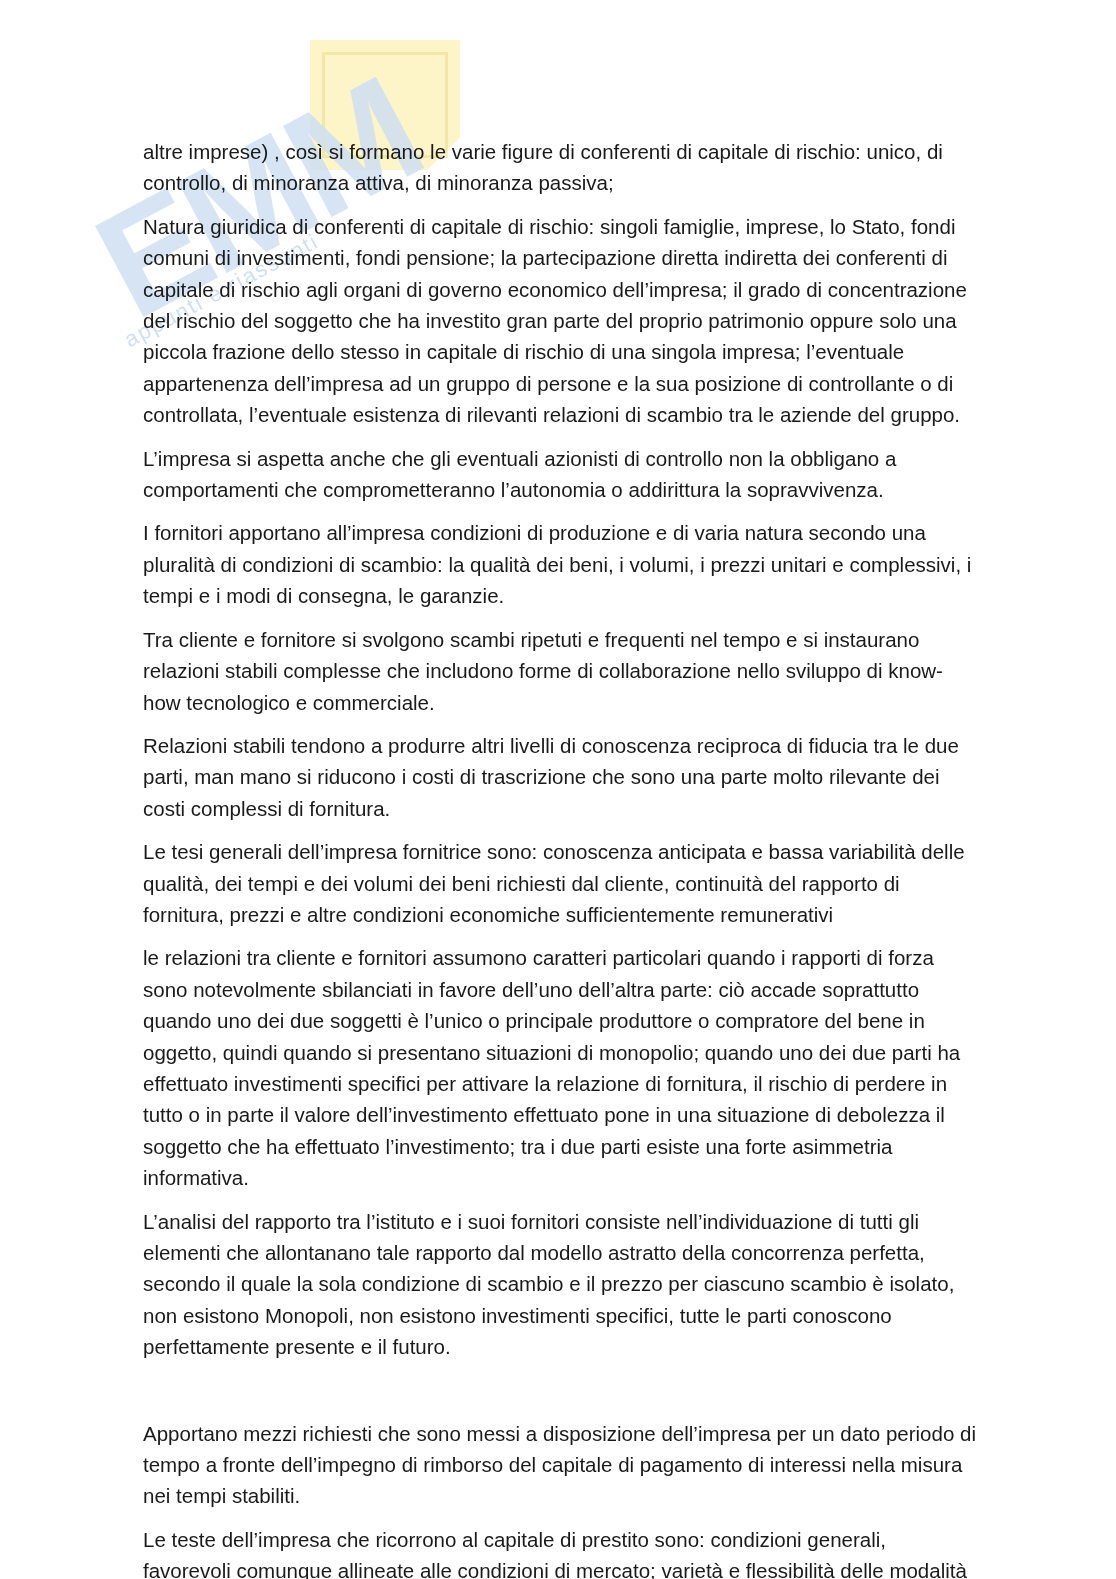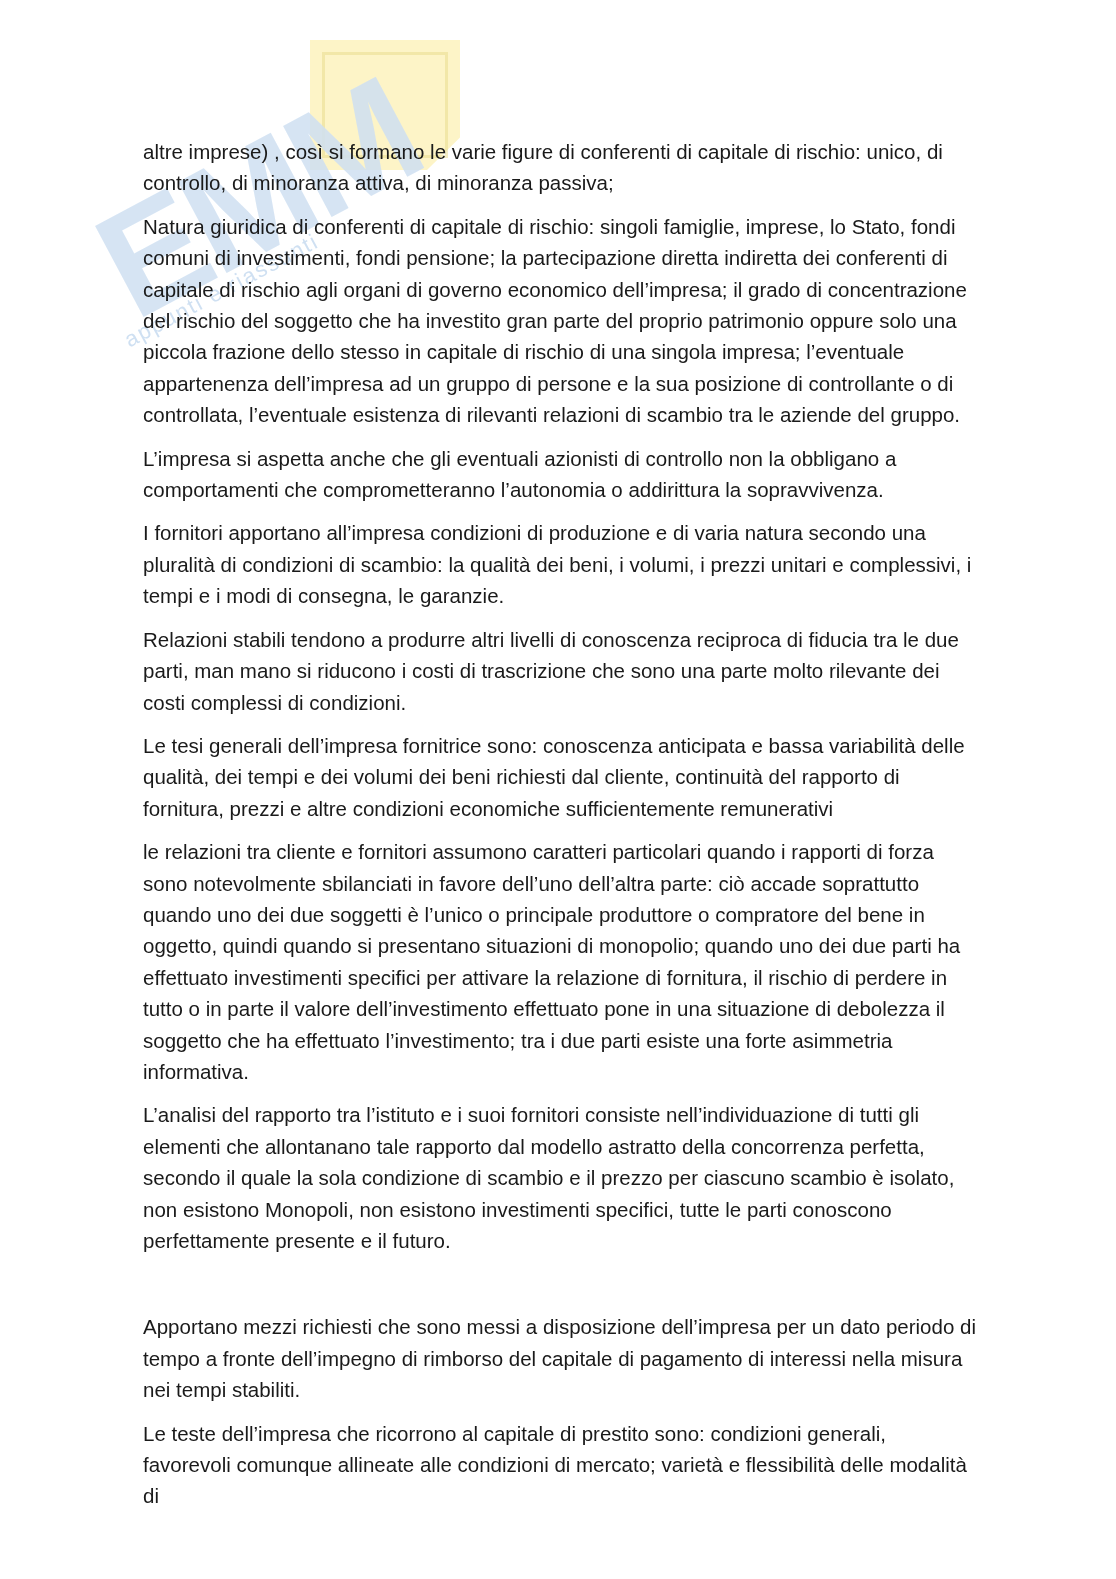--- a/index.html
+++ b/index.html
@@ -103,21 +103,22 @@
     <div class="wm-shape2"></div>
     <div class="wm-text">EMM</div>
     <div class="wm-sub">appunti e riassunti</div>
   </div>
 
   <div class="doc">
     <p>altre imprese) , così si formano le varie figure di conferenti di capitale di rischio: unico, di controllo, di minoranza attiva, di minoranza passiva;</p>
     <p>Natura giuridica di conferenti di capitale di rischio: singoli famiglie, imprese, lo Stato, fondi comuni di investimenti, fondi pensione; la partecipazione diretta indiretta dei conferenti di capitale di rischio agli organi di governo economico dell’impresa; il grado di concentrazione del rischio del soggetto che ha investito gran parte del proprio patrimonio oppure solo una piccola frazione dello stesso in capitale di rischio di una singola impresa; l’eventuale appartenenza dell’impresa ad un gruppo di persone e la sua posizione di controllante o di controllata, l’eventuale esistenza di rilevanti relazioni di scambio tra le aziende del gruppo.</p>
     <p>L’impresa si aspetta anche che gli eventuali azionisti di controllo non la obbligano a comportamenti che comprometteranno l’autonomia o addirittura la sopravvivenza.</p>
     <p>I fornitori apportano all’impresa condizioni di produzione e di varia natura secondo una pluralità di condizioni di scambio: la qualità dei beni, i volumi, i prezzi unitari e complessivi, i tempi e i modi di consegna, le garanzie.</p>
-    <p>Relazioni stabili tendono a produrre altri livelli di conoscenza reciproca di fiducia tra le due parti, man mano si riducono i costi di trascrizione che sono una parte molto rilevante dei costi complessi di condizioni.</p>
+    <p>Tra cliente e fornitore si svolgono scambi ripetuti e frequenti nel tempo e si instaurano relazioni stabili complesse che includono forme di collaborazione nello sviluppo di know-how tecnologico e commerciale.</p>
+    <p>Relazioni stabili tendono a produrre altri livelli di conoscenza reciproca di fiducia tra le due parti, man mano si riducono i costi di trascrizione che sono una parte molto rilevante dei costi complessi di fornitura.</p>
     <p>Le tesi generali dell’impresa fornitrice sono: conoscenza anticipata e bassa variabilità delle qualità, dei tempi e dei volumi dei beni richiesti dal cliente, continuità del rapporto di fornitura, prezzi e altre condizioni economiche sufficientemente remunerativi</p>
     <p>le relazioni tra cliente e fornitori assumono caratteri particolari quando i rapporti di forza sono notevolmente sbilanciati in favore dell’uno dell’altra parte: ciò accade soprattutto quando uno dei due soggetti è l’unico o principale produttore o compratore del bene in oggetto, quindi quando si presentano situazioni di monopolio; quando uno dei due parti ha effettuato investimenti specifici per attivare la relazione di fornitura, il rischio di perdere in tutto o in parte il valore dell’investimento effettuato pone in una situazione di debolezza il soggetto che ha effettuato l’investimento; tra i due parti esiste una forte asimmetria informativa.</p>
     <p>L’analisi del rapporto tra l’istituto e i suoi fornitori consiste nell’individuazione di tutti gli elementi che allontanano tale rapporto dal modello astratto della concorrenza perfetta, secondo il quale la sola condizione di scambio e il prezzo per ciascuno scambio è isolato, non esistono Monopoli, non esistono investimenti specifici, tutte le parti conoscono perfettamente presente e il futuro.</p>
     <div class="gap"></div>
     <p>Apportano mezzi richiesti che sono messi a disposizione dell’impresa per un dato periodo di tempo a fronte dell’impegno di rimborso del capitale di pagamento di interessi nella misura nei tempi stabiliti.</p>
     <p>Le teste dell’impresa che ricorrono al capitale di prestito sono: condizioni generali, favorevoli comunque allineate alle condizioni di mercato; varietà e flessibilità delle modalità di</p>
   </div>
 
 </div>
 

